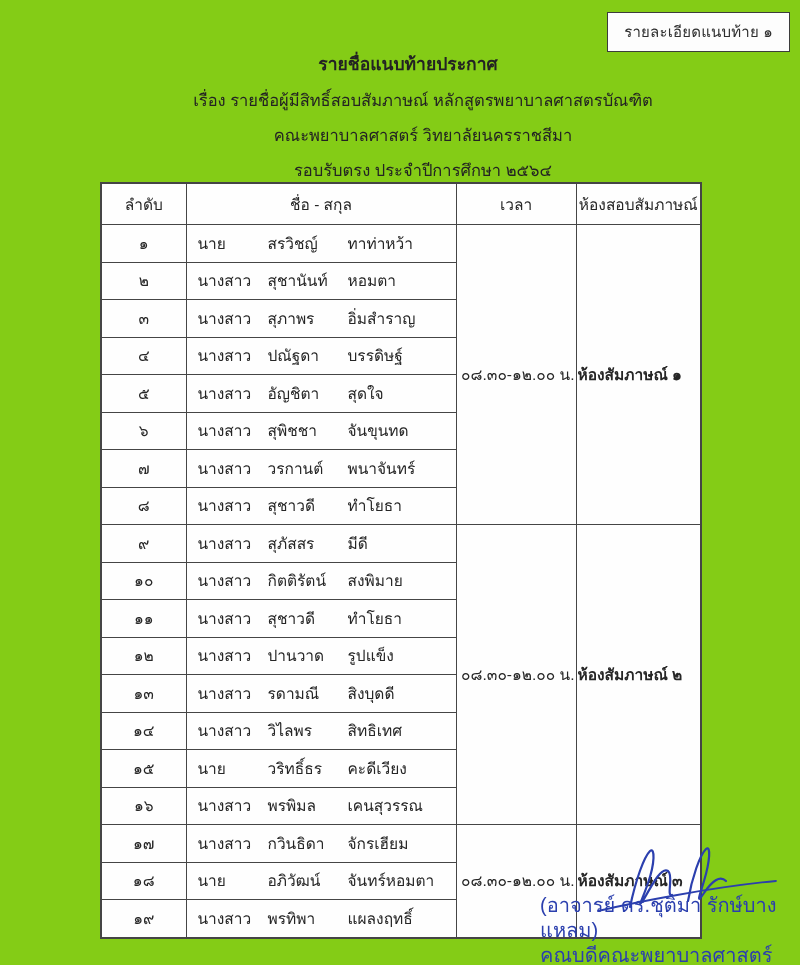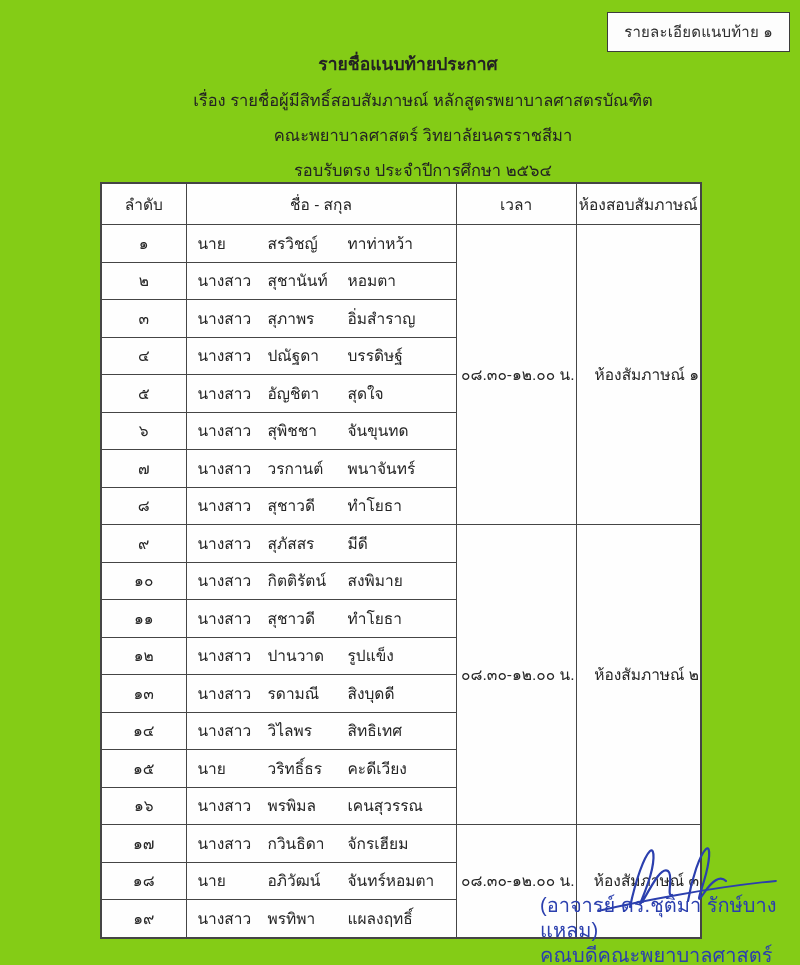--- a/index.html
+++ b/index.html
@@ -52,21 +52,21 @@
     text-align:center;vertical-align:middle;
     padding:0 2px;
   }
   table.roster td{height:34.5px;vertical-align:middle;}
   td.c-num{text-align:center;}
   td.c-name{padding-left:11px;}
   td.c-name .prefix{display:inline-block;width:70px;}
   td.c-name .fname{display:inline-block;width:80px;}
   td.c-name .lname{display:inline-block;}
   td.c-time{text-align:right;}
-  td.c-room{text-align:right;}
+  td.c-room{text-align:left;font-weight:bold;}
   
   .sig-block{
     position:absolute;left:540px;top:893px;width:256px;
     font-size:20px;line-height:25px;
   }
   .sig-name,.sig-title{position:relative;z-index:2;}
   .sig-scribble{
     position:absolute;left:52px;top:-52px;
     width:190px;height:84px;z-index:1;
     pointer-events:none;

